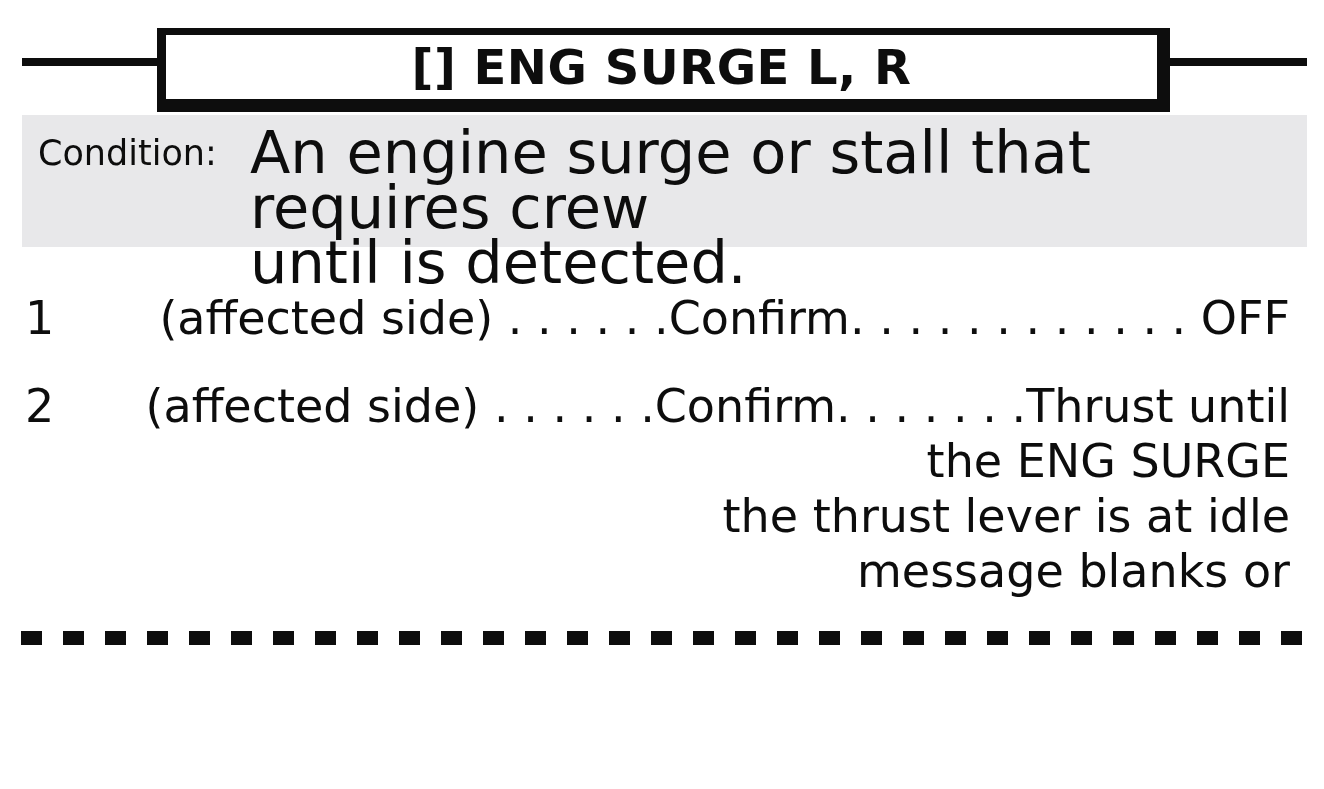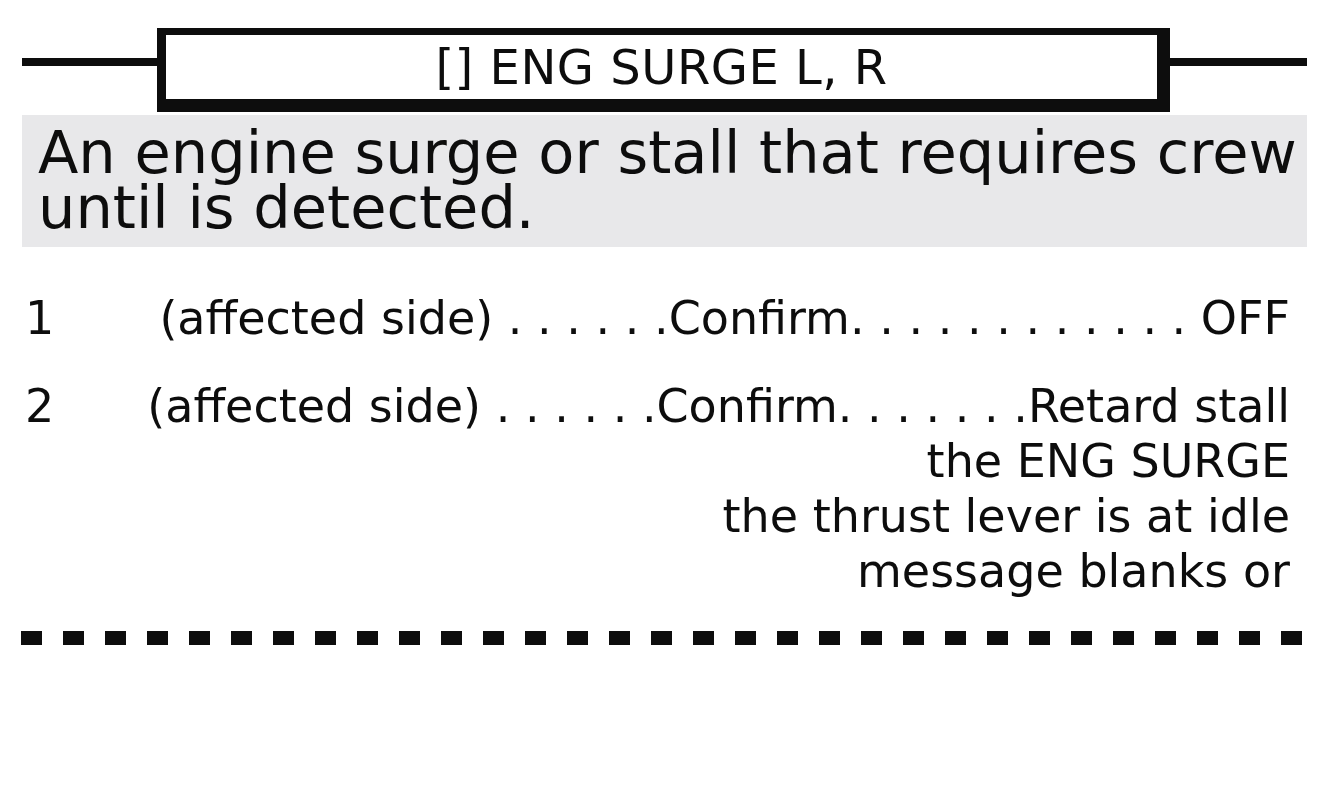--- a/index.html
+++ b/index.html
@@ -33,21 +33,21 @@
     border: 7px solid #0d0d0d;
     border-left-width: 9px;
     border-right-width: 13px;
     border-bottom-width: 13px;
     display: flex;
     align-items: center;
     justify-content: center;
   }
   .title-box h1 {
     font-size: 48px;
-    font-weight: normal;
+    font-weight: bold;
     letter-spacing: 0.5px;
     white-space: nowrap;
   }
 
   
   .condition {
     margin: 3px 0 0 22px;
     width: 1285px;
     height: 132px;
     background: #e8e8ea;
@@ -104,20 +104,21 @@
 
   <div class="header">
     <div class="rule rule-left"></div>
     <div class="title-box">
       <h1>[] ENG SURGE L, R</h1>
     </div>
     <div class="rule rule-right"></div>
   </div>
 
   <div class="condition">
+    <div class="condition-label">Condition:</div>
     <div class="condition-text">
       <div>An engine surge or stall that requires crew</div>
       <div>until is detected.</div>
     </div>
   </div>
 
   <ol class="steps">
 
     <li class="step">
       <div class="step-num">1</div>
@@ -127,21 +128,21 @@
           <span class="response">. . . . . . . . . . . . OFF</span>
         </div>
       </div>
     </li>
 
     <li class="step">
       <div class="step-num">2</div>
       <div class="step-body">
         <div class="step-line2">
           <span class="challenge">(affected side) . . . . . .Confirm</span>
-          <span class="response">. . . . . . .Retard stall</span>
+          <span class="response">. . . . . . .Thrust until</span>
         </div>
         <div class="continuation">the ENG SURGE</div>
         <div class="continuation">the thrust lever is at idle</div>
         <div class="continuation">message blanks or</div>
       </div>
     </li>
 
   </ol>
 
   <div class="dashed-separator"></div>

